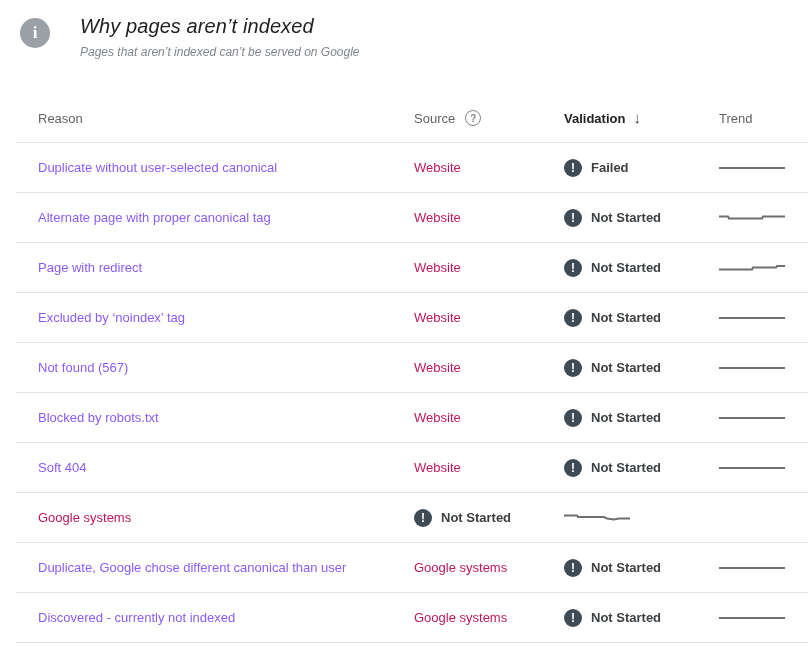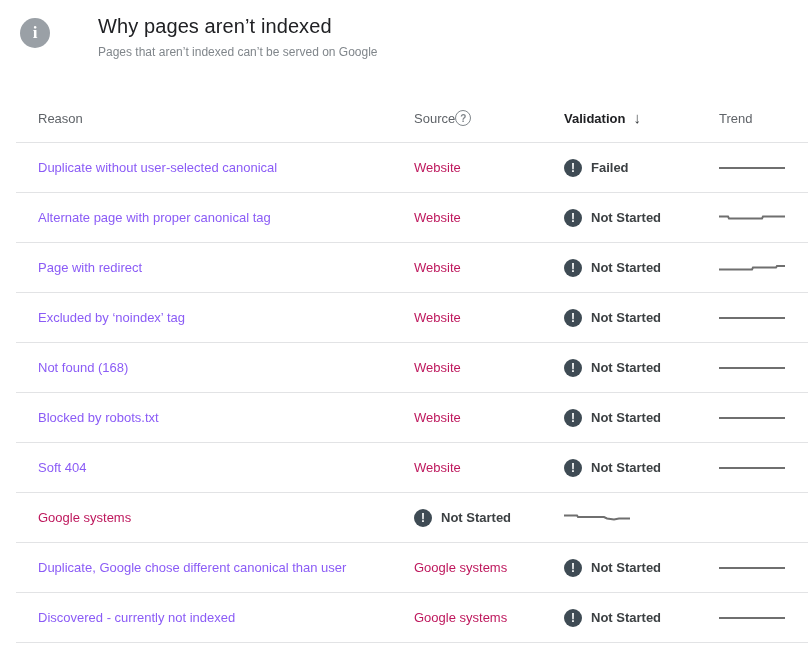--- a/index.html
+++ b/index.html
@@ -11,28 +11,28 @@
     overflow:hidden;
   }
   .page-header { display:flex; align-items:flex-start; padding:15px 20px 0 20px; }
   .info-icon {
     width:30px; height:30px; border-radius:50%;
     background:#9aa0a6; color:#fff;
     display:flex; align-items:center; justify-content:center;
     font-size:17px; font-weight:bold; font-family:"Liberation Serif", serif;
     flex:0 0 auto; margin-top:3px;
   }
-  .header-text { margin-left:48px; }
+  .header-text { margin-left:30px;font-style:italic; }
   .page-title { font-size:20px; font-weight:400; color:#202124; letter-spacing:.1px; }
   .page-subtitle { font-size:12px; color:#80868b; margin-top:7px; }
 
   .grid-cols { display:grid; grid-template-columns:376px 150px 155px 1fr; align-items:center; padding:0 20px 0 22px;margin-left:16px; }
 
   .thead { height:49px; border-bottom:1px solid #e2e3e5; margin-top:35px; font-size:13px; color:#5f6368; }
-  .th-source { display:flex; align-items:center; }
+  .th-source { display:flex; align-items:center; gap:10px; }
   .help-icon {
     width:16px; height:16px; border-radius:50%;
     border:1px solid #80868b; color:#80868b;
     display:inline-flex; align-items:center; justify-content:center;
     font-size:10px; font-weight:bold; cursor:pointer;
   }
   .th-validation { display:flex; align-items:center; gap:8px; color:#202124; font-weight:700; cursor:pointer; }
   .sort-arrow-icon { font-size:15px; font-weight:400; color:#3c4043; position:relative; top:-1px; }
 
   .trow { height:50px; border-bottom:1px solid #e2e3e5; font-size:13px; cursor:pointer; }
@@ -124,21 +124,21 @@
       <span>Not Started</span>
     </div>
     <div class="cell-trend">
       <svg width="66" height="14" viewBox="0 0 66 14">
             <polyline points="0,7 66,7"></polyline>
           </svg>
     </div>
   </div>
 
   <div class="trow grid-cols">
-    <div class="cell-reason">Not found (168)</div>
+    <div class="cell-reason">Not found (567)</div>
     <div class="cell-source">Website</div>
     <div class="cell-validation">
       <span class="excl-icon">!</span>
       <span>Not Started</span>
     </div>
     <div class="cell-trend">
       <svg width="66" height="14" viewBox="0 0 66 14">
             <polyline points="0,7 66,7"></polyline>
           </svg>
     </div>

